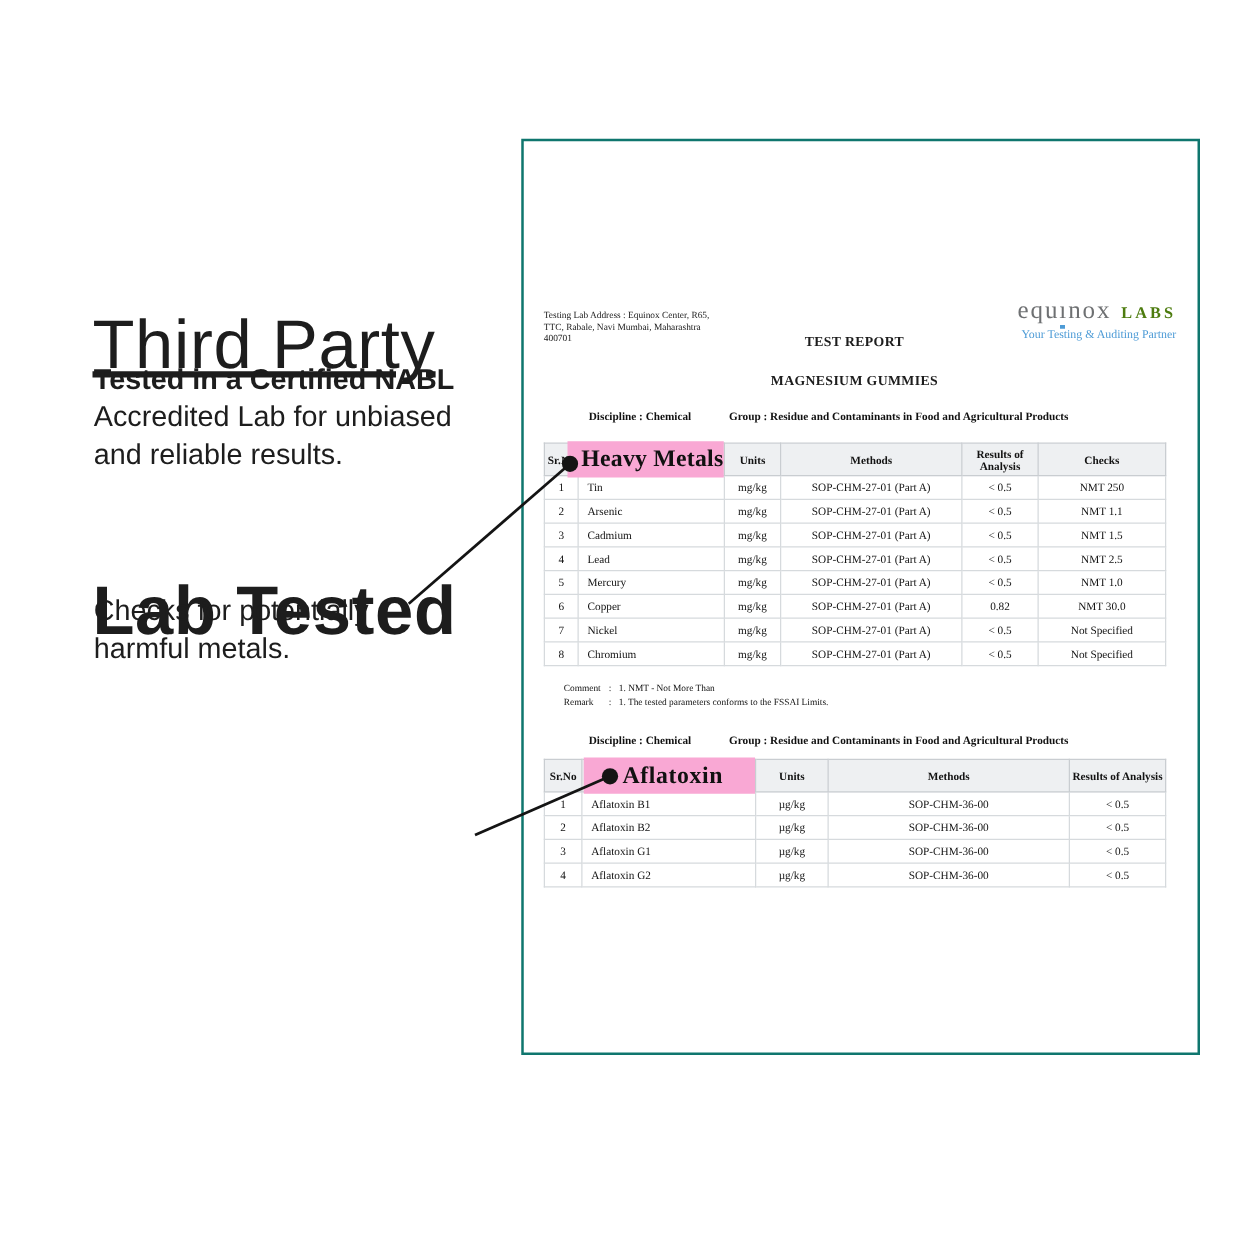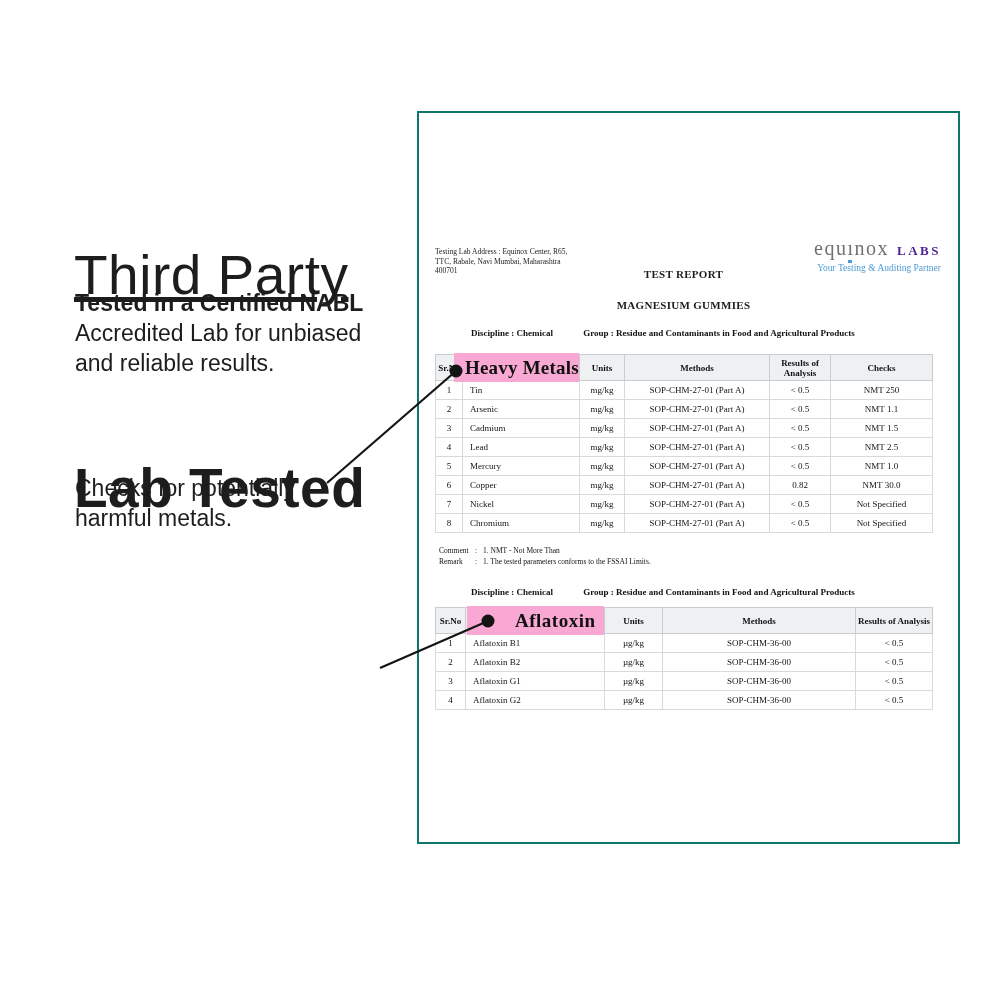--- a/index.html
+++ b/index.html
@@ -24,21 +24,21 @@
   .report-doc {
     position:absolute; left:417px; top:111px; width:543px; height:733px;
     background:#ffffff; border:2px solid #0f766e;font-family:Liberation Serif, serif;
   }
   .lab-address { position:absolute; left:16px; top:134px; font-size:7.5px; line-height:9.5px; color:#1a1a1a; }
   .logo { position:absolute; right:17px; top:124px; text-align:right; }
   .logo-row { display:flex; align-items:baseline; justify-content:flex-end; }
   .logo-word { font-size:20px; font-weight:500; letter-spacing:1.5px; color:#6e7072; }
   .logo-i { position:relative; display:inline-block; }
   .logo-i::after { content:""; position:absolute; left:1px; bottom:-3px; width:3.5px; height:3.5px; background:#4d9bd6; }
-  .logo-labs { font-size:13px; font-weight:700; letter-spacing:2.5px; color:#4c1d95; margin-left:8px; }
+  .logo-labs { font-size:13px; font-weight:700; letter-spacing:2.5px; color:#4d7c0f; margin-left:8px; }
   .logo-tagline { font-size:9.5px; color:#4d9bd6; margin-top:3px; }
 
   .report-title { position:absolute; left:16px; width:497px; top:155px; text-align:center; font-size:11px; font-weight:700; letter-spacing:0.3px; }
   .report-product { position:absolute; left:16px; width:497px; top:186px; text-align:center; font-size:11px; font-weight:700; letter-spacing:0.3px; }
 
   .discipline-line { position:absolute; left:20px; font-size:9px; font-weight:700; color:#111;padding-left:32px; }
   .discipline-line .group-label { margin-left:28px; }
   .discipline-line.d1 { top:215px; }
   .discipline-line.d2 { top:474px; }
 
@@ -51,28 +51,28 @@
   table.t2 { top:494px; }
   .report-table th {
     background:#eef0f2; border:1px solid #c9cdd1; font-weight:700;
     height:26px; text-align:center; vertical-align:middle; padding:1px 2px; line-height:10px;
   }
   .report-table td {
     border:1px solid #d6dadd; height:19px; text-align:center; vertical-align:middle; padding:0 2px;
   }
   .report-table td.cell-left { text-align:left; padding-left:7px; }
 
-  .comment-block { position:absolute; left:20px; top:432px; font-size:7.5px; line-height:11px; color:#111; }
+  .comment-block { position:absolute; left:32px; top:432px; font-size:7.5px; line-height:11px; color:#111; }
   .comment-block .c-label { display:inline-block; width:36px; }
   .comment-block .c-colon { display:inline-block; width:8px; }
 
   .hl { position:absolute; background:#f9a8d4; display:flex; align-items:center;
         font-weight:700; font-size:19px; color:#111; white-space:nowrap; }
   .hl1 { left:35px; top:240px; width:125px; height:29px; padding-left:11px; letter-spacing:0.2px; }
-  .hl2 { left:48px; top:493px; width:137px; height:29px; padding-left:48px; letter-spacing:0.5px; }
+  .hl2 { left:48px; top:493px; width:137px; height:29px; padding-left:31px; letter-spacing:0.5px; }
 
   .overlay-svg { position:absolute; left:0; top:0; width:1000px; height:1000px; pointer-events:none; }
 </style>
 </head>
 <body>
 
 <div class="stage">
 
   <div class="intro-title">
     <div class="line1">Third Party</div>

